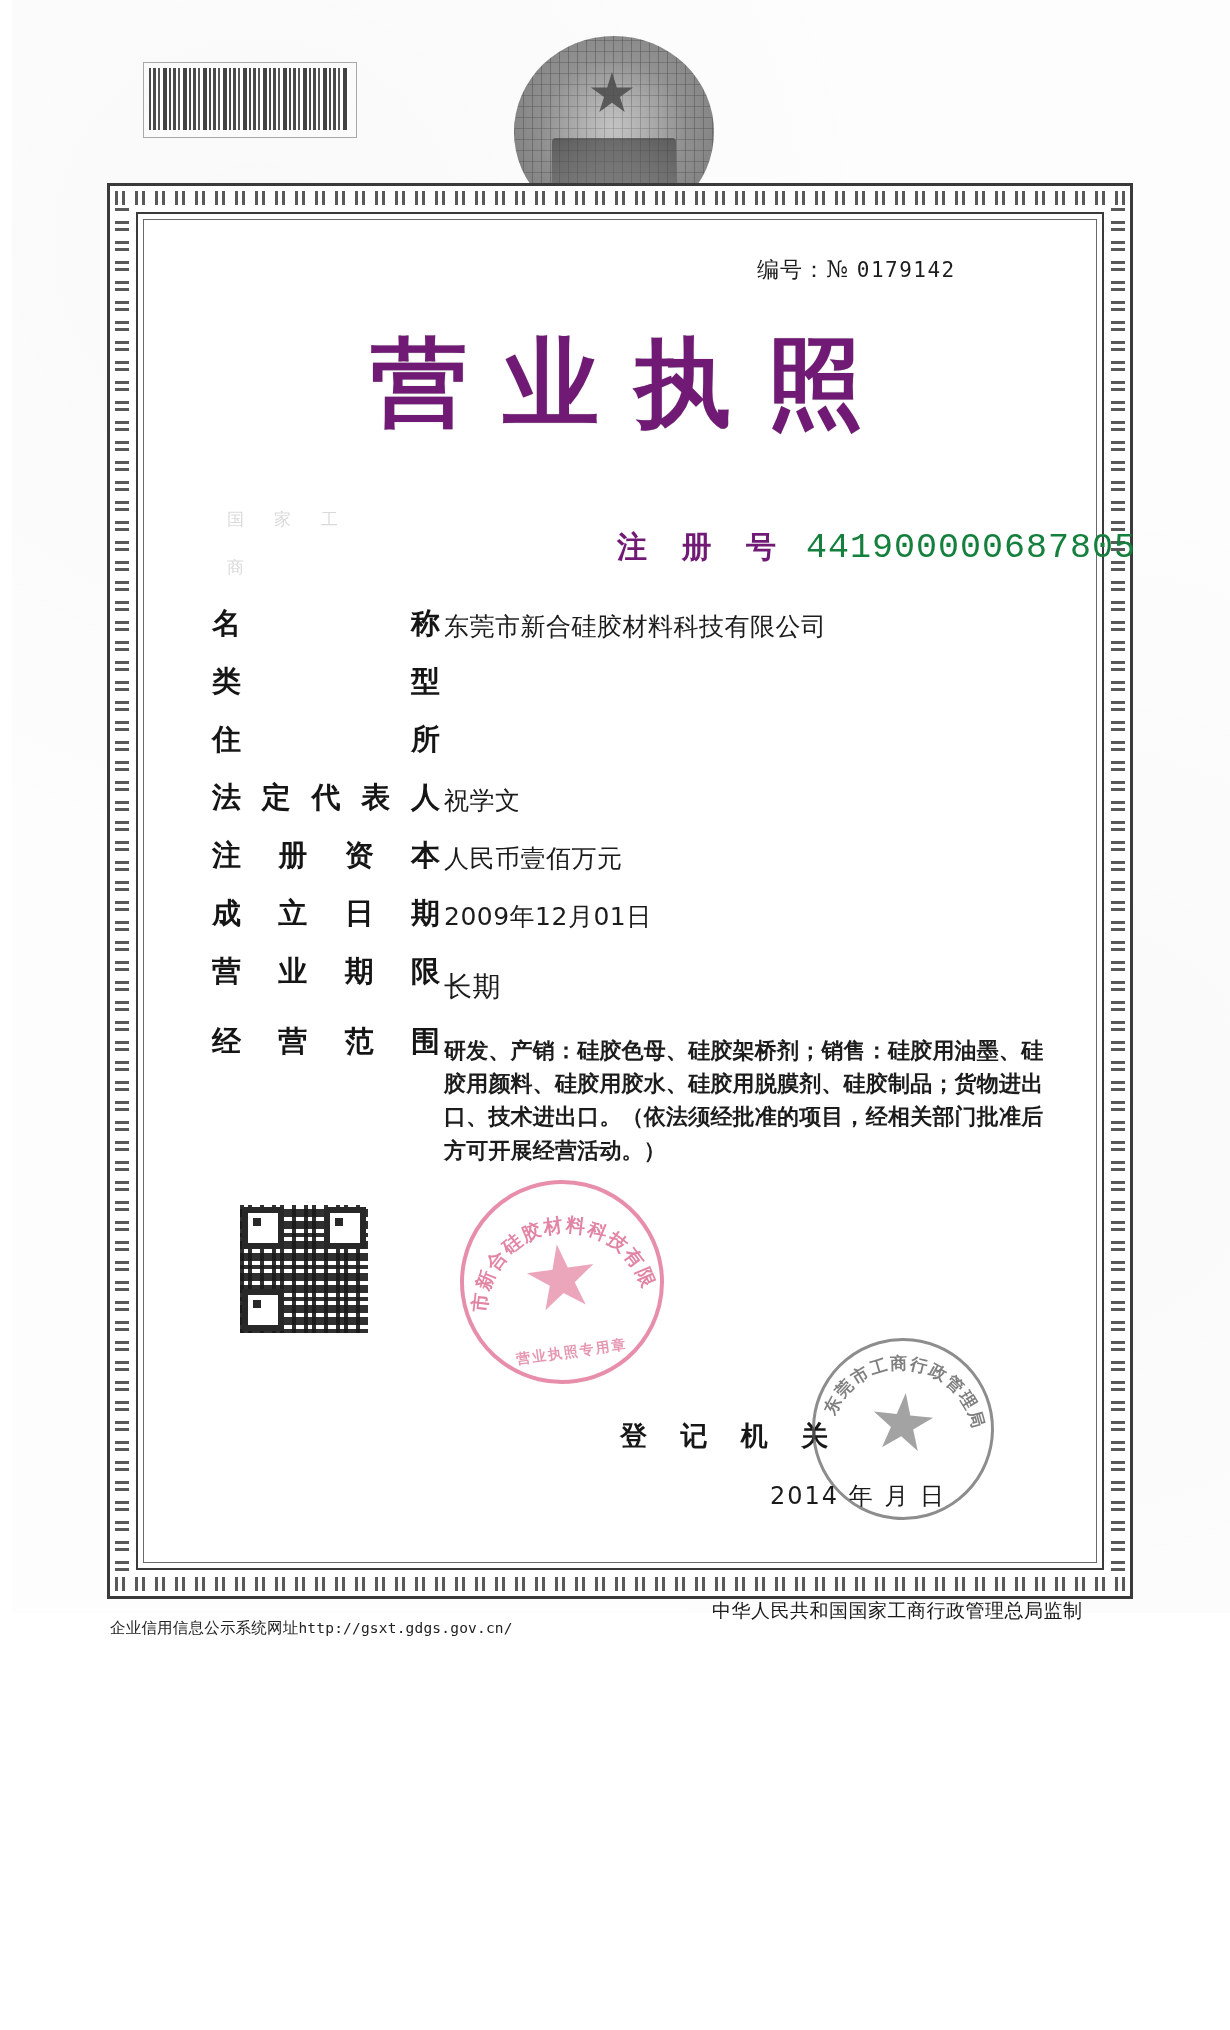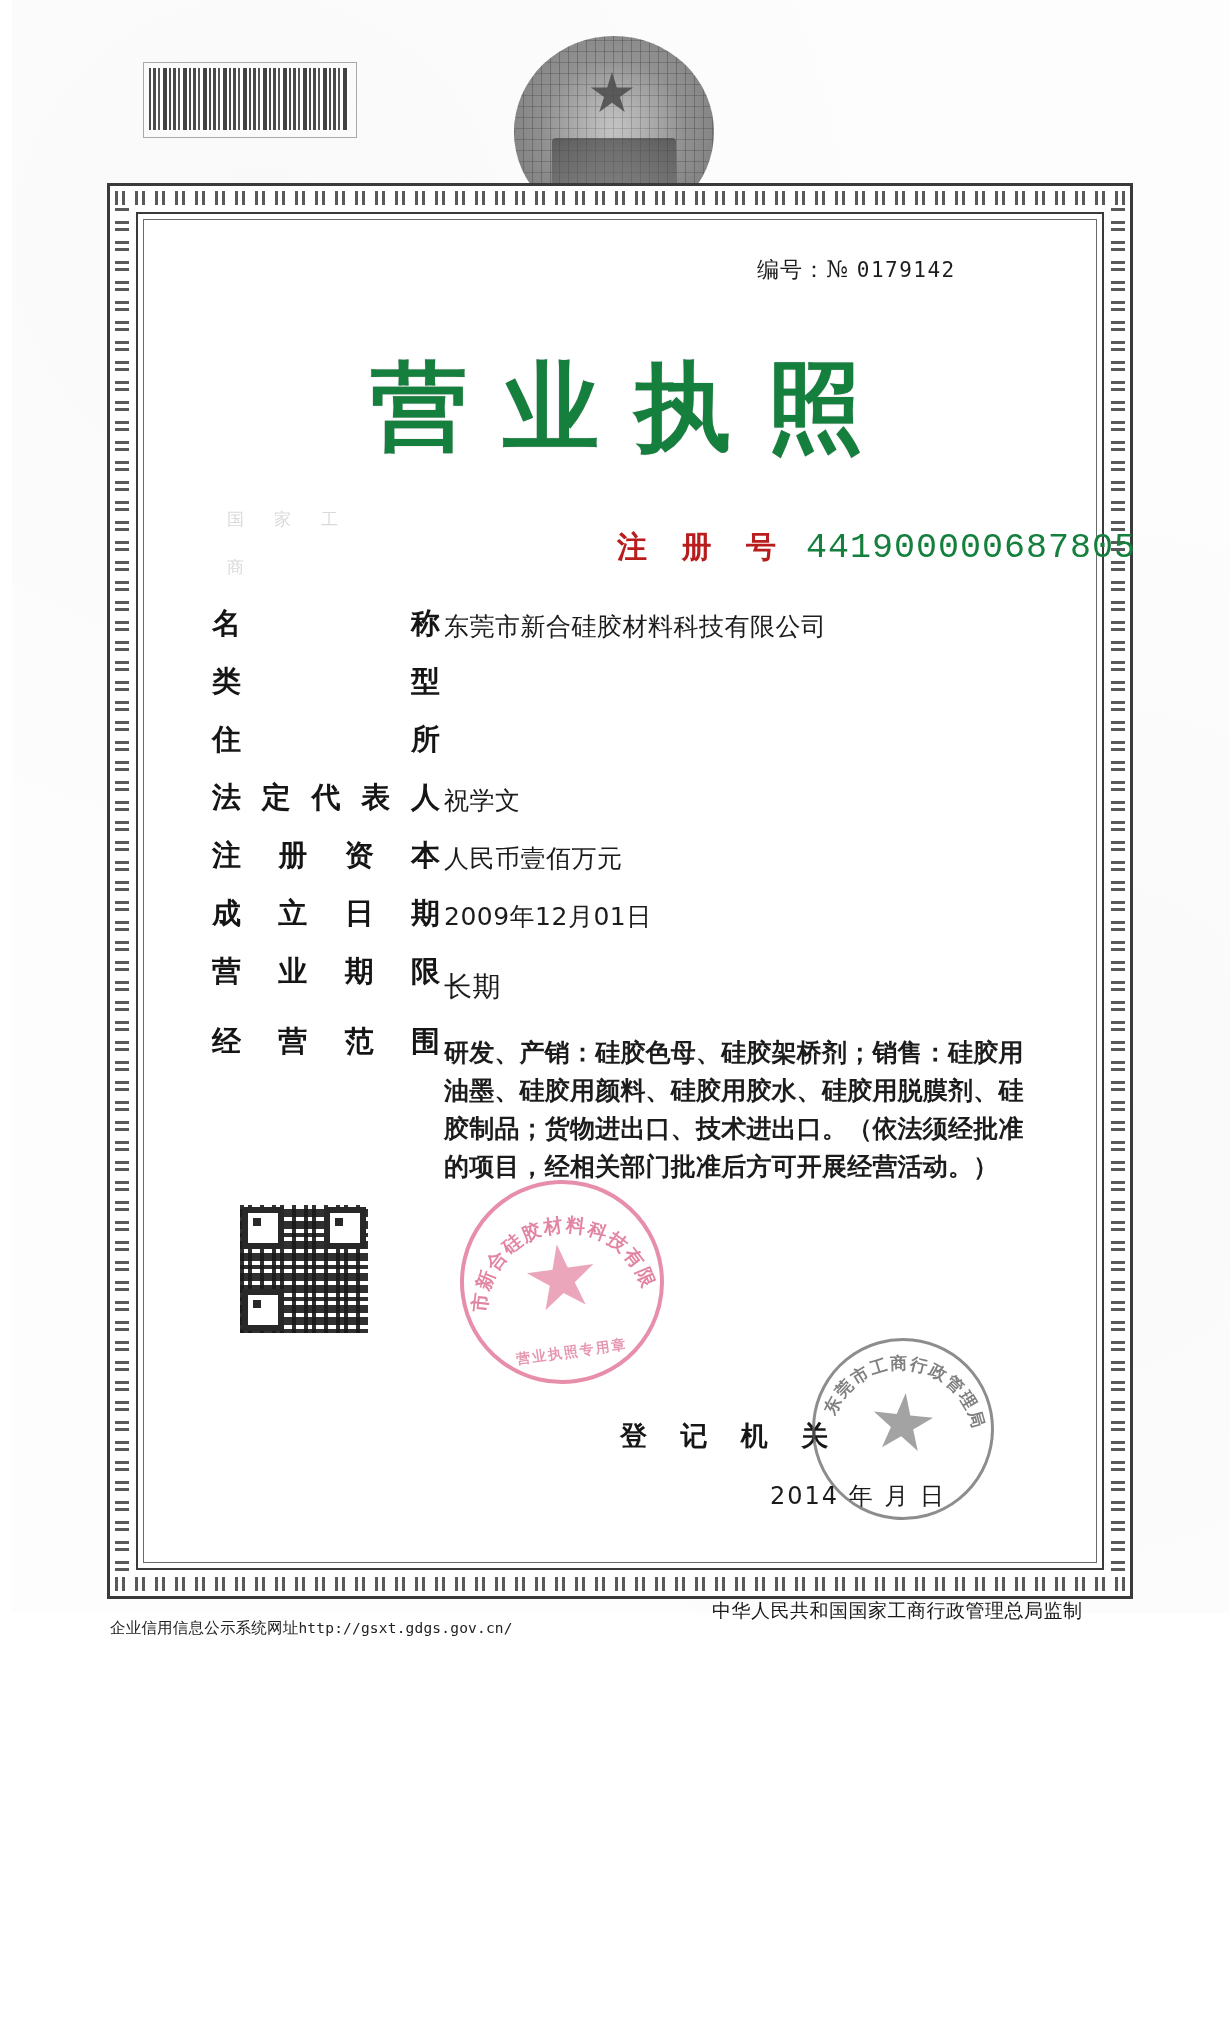--- a/index.html
+++ b/index.html
@@ -165,40 +165,39 @@
   .cert-title {
     position: absolute;
     left: 255px;
     top: 320px;
     width: 700px;
     text-align: center;
     font-family: "DejaVu Sans", sans-serif;
     font-weight: bold;
     font-size: 96px;
     letter-spacing: 36px;
-    color: #15803d;
+    color: #701a75;
     text-indent: 36px;
     text-shadow: 0 0 1px rgba(0,0,0,0.45);
-    margin-top: 24px;
   }
 
   
   .reg-row {
     position: absolute;
     left: 605px;
     top: 527px;
     display: flex;
     align-items: baseline;
     gap: 18px;
   }
   .reg-label {
     font-size: 30px;
     font-weight: bold;
     letter-spacing: 12px;
-    color: #b91c1c;
+    color: #701a75;
   }
   .reg-value {
     font-family: Liberation Mono, monospace;
     font-size: 35px;
     letter-spacing: 1px;
     color: #15803d;
   }
 
   
   .fields {
@@ -227,21 +226,21 @@
   }
   .field-label span.ch { display: inline-block; }
   .field-value {
     font-size: 25px;
     color: #1c1c1c;
     line-height: 1.2;
     padding-top: 4px;
     letter-spacing: 0.5px;
   }
   .row-scope .field-value {
-    font-size: 25px;
+    font-size: 22px;
     line-height: 1.52;
     letter-spacing: 0.2px;
     padding-top: 8px;
     width: 600px;
     font-weight: 600;
   }
   .row-term .field-value { font-size: 28px; padding-top: 7px; margin-top: 7px; }
 
   
   .qr {

